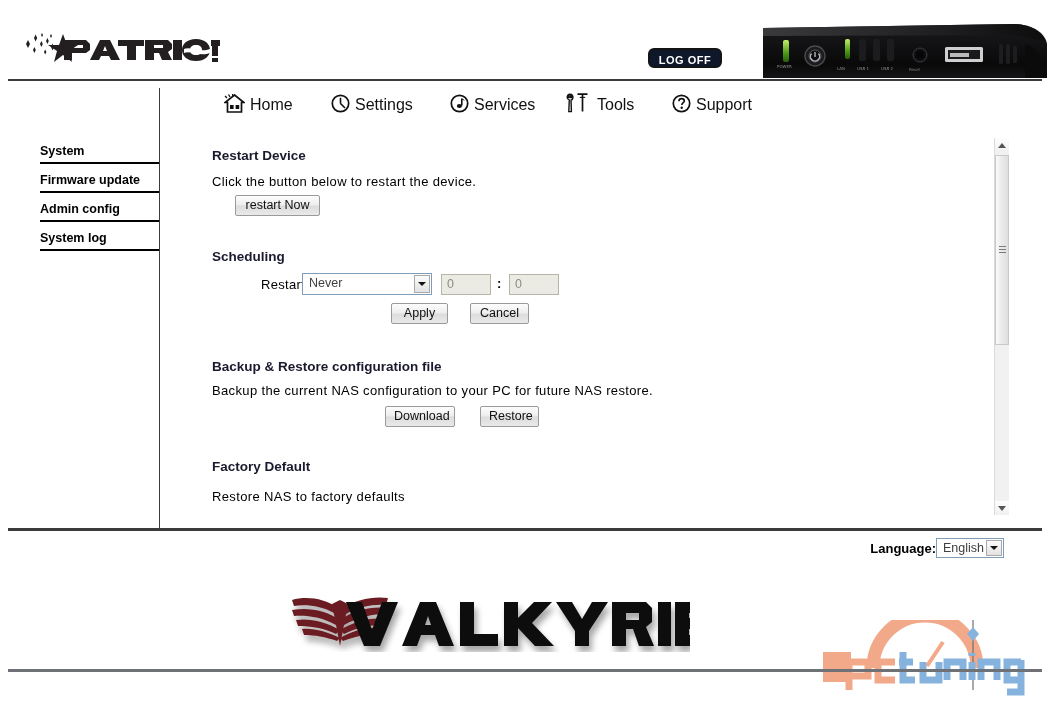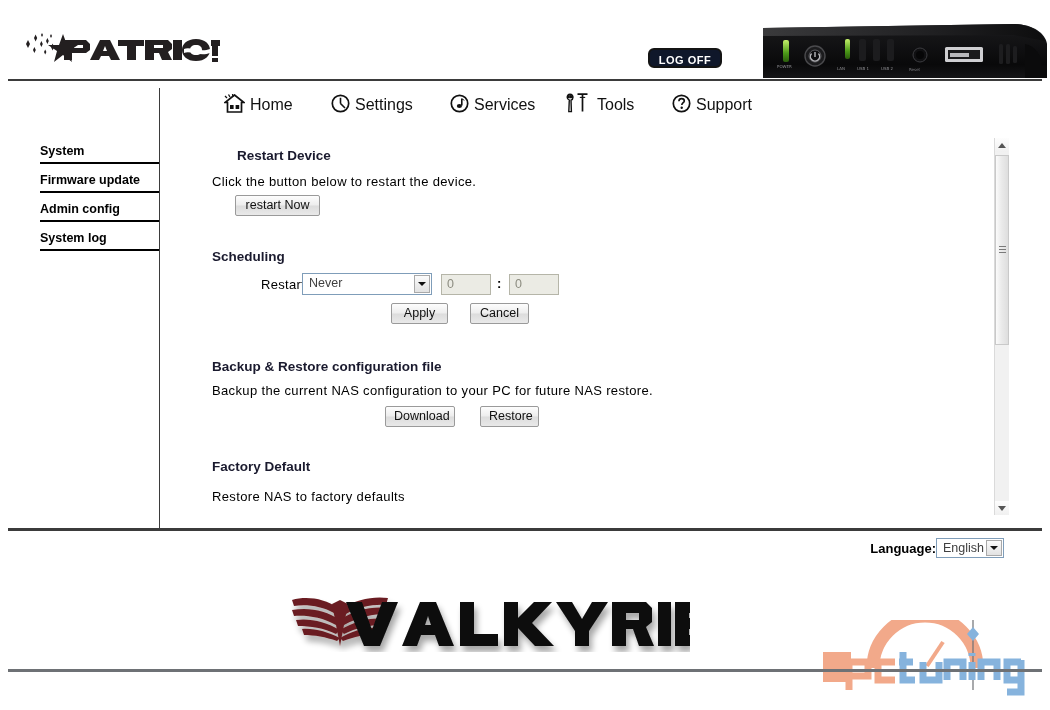--- a/index.html
+++ b/index.html
@@ -438,21 +438,21 @@
 <div id="sidebar">
   <div class="side-item" style="top:56px;">System</div>
   <div class="side-item" style="top:85px;">Firmware update</div>
   <div class="side-item" style="top:114px;">Admin config</div>
   <div class="side-item" style="top:143px;">System log</div>
 </div>
 <div id="sidebar-divider"></div>
 
 <div id="content">
 
-  <div class="sec-title" style="top:17px;margin-left:25px;">Restart Device</div>
+  <div class="sec-title" style="top:17px;">Restart Device</div>
   <div class="sec-text" style="top:43px;">Click the button below to restart the device.</div>
   <div class="btn" style="left:55px; top:64px; width:85px;margin-left:20px;">restart Now</div>
 
   <div class="sec-title" style="top:118px;">Scheduling</div>
   <div class="field-label" style="left:56px; top:146px;margin-left:45px;">Restart:</div>
 
   <div class="sel" style="left:142px; top:142px; width:130px; height:22px;">
     <span class="sel-text">Never</span>
     <span class="sel-arrowbox">
         <i class="caret"></i>

